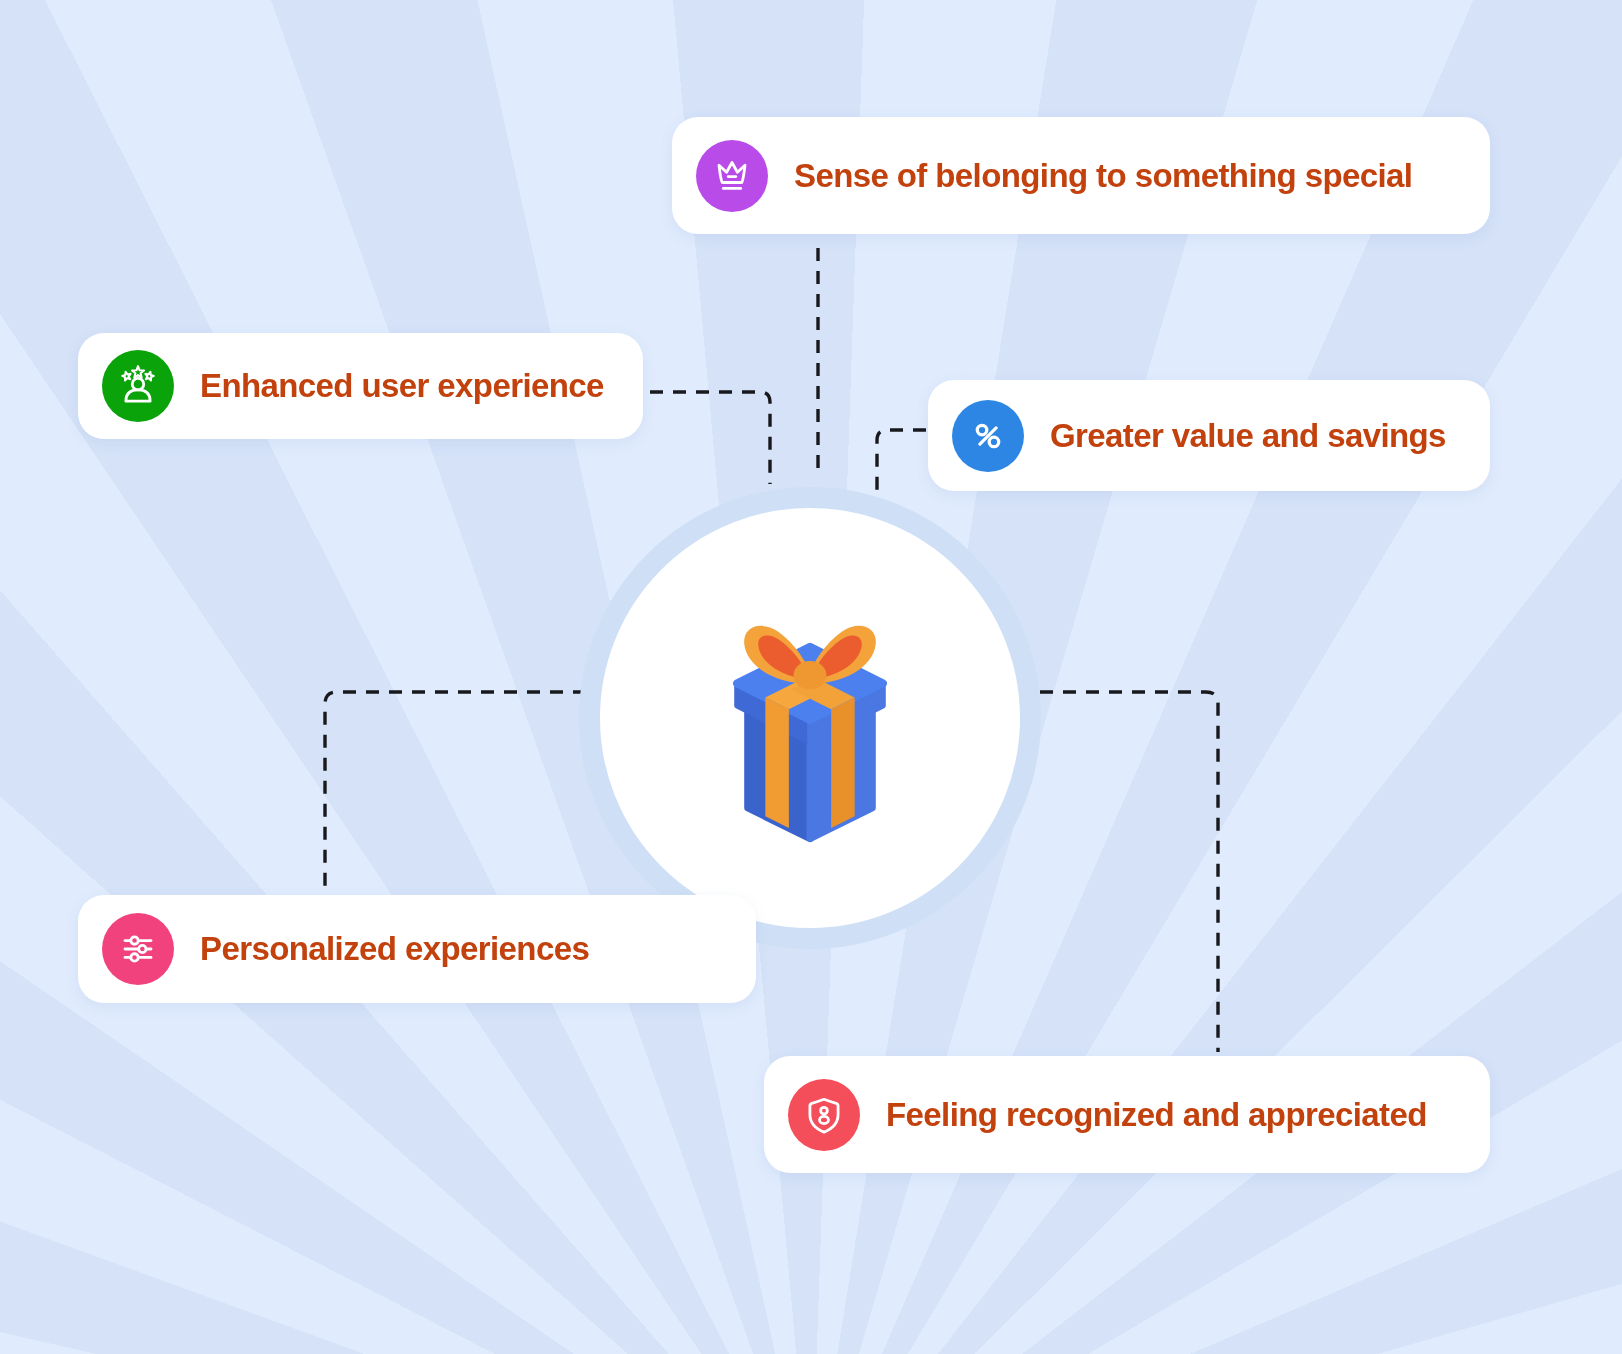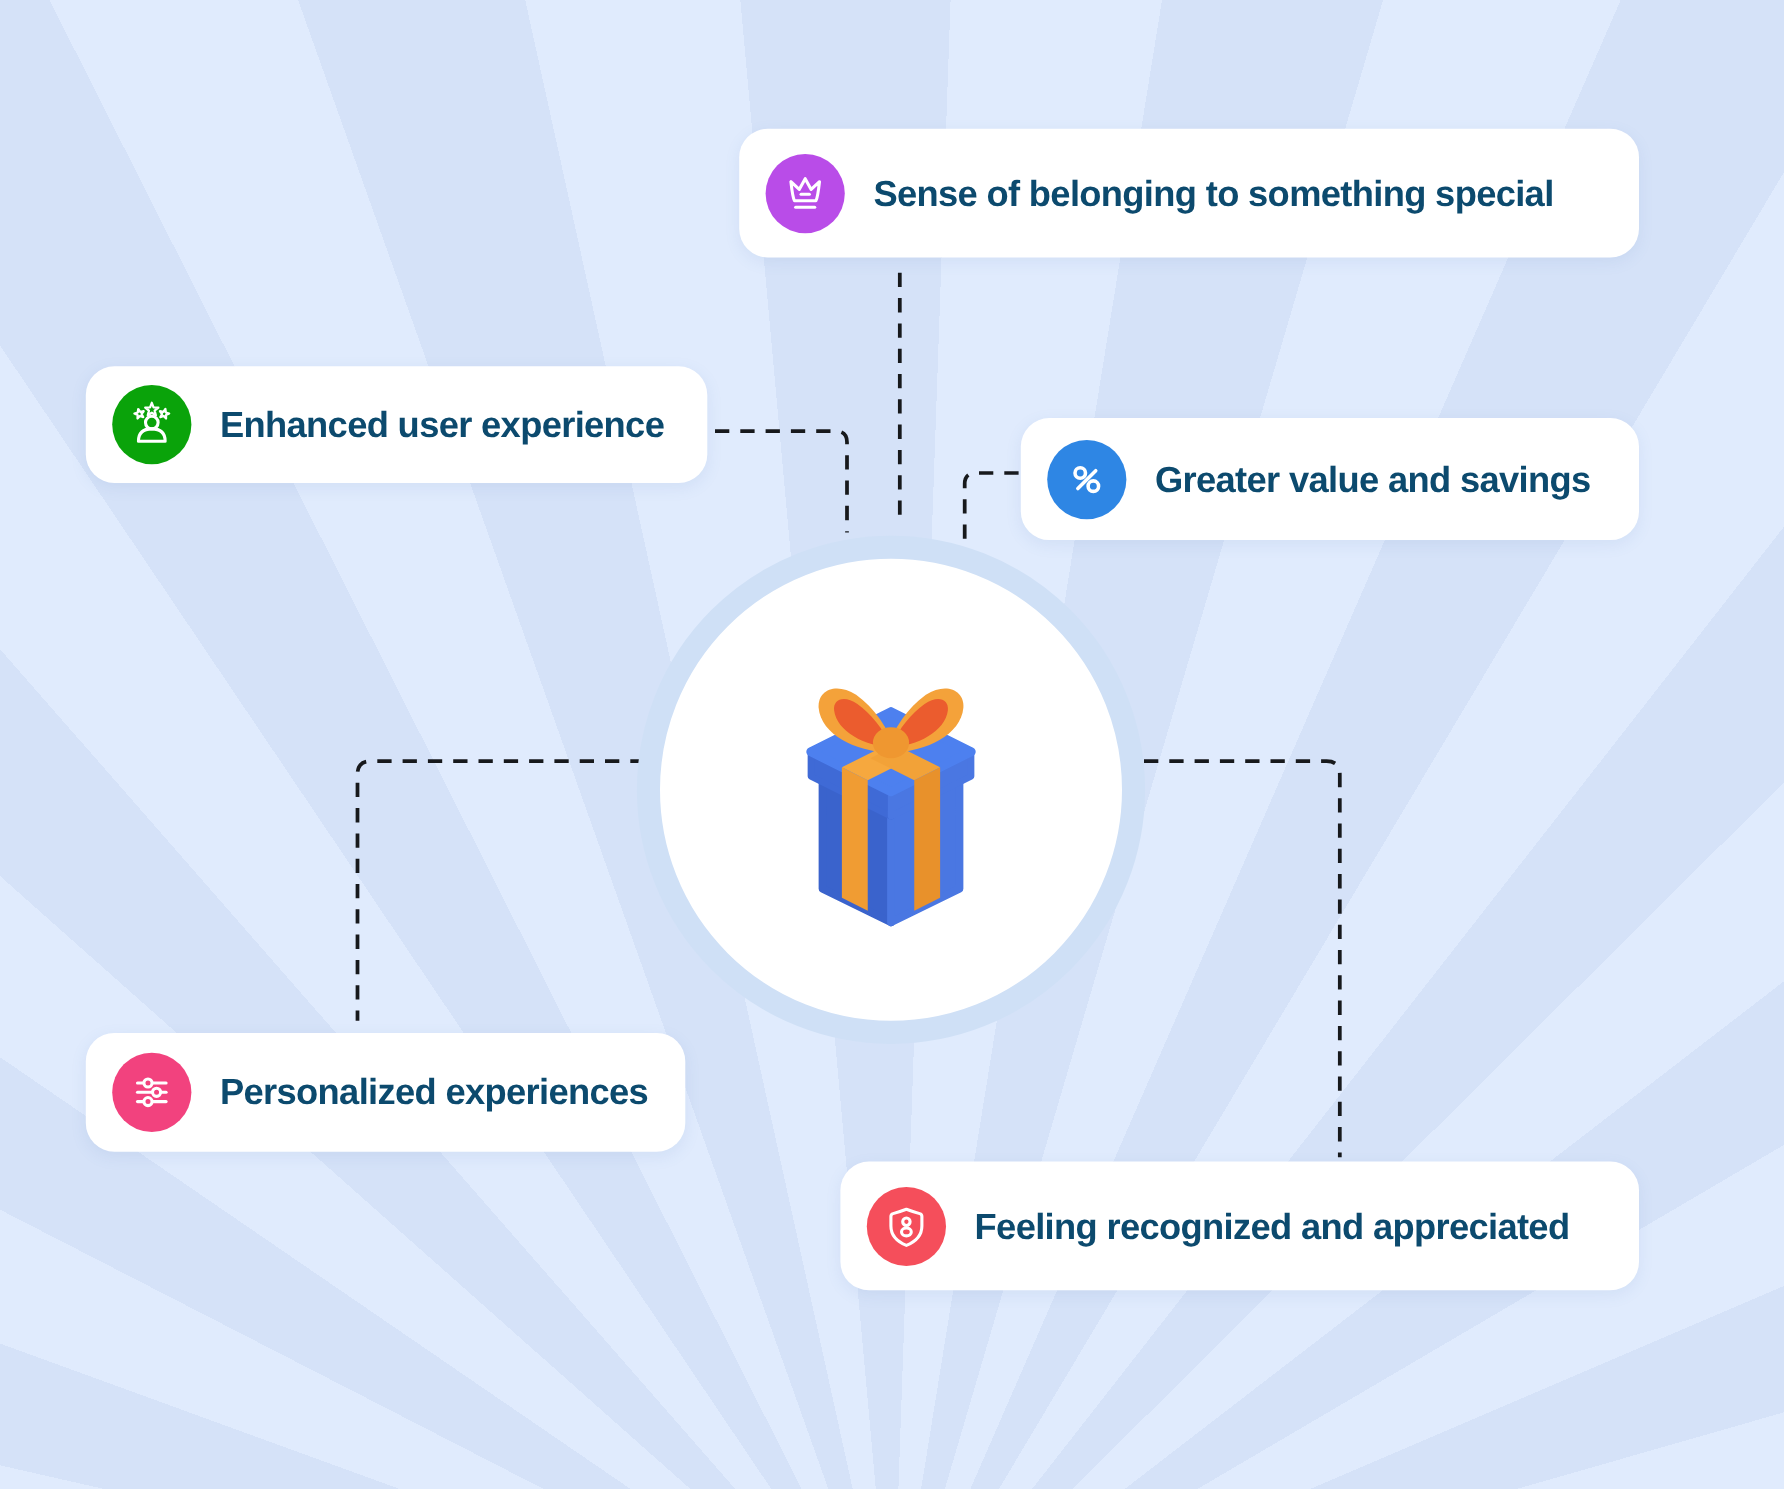--- a/index.html
+++ b/index.html
@@ -37,26 +37,26 @@
   }
   .card .icon-circle{
     width:72px;height:72px;border-radius:50%;
     flex:0 0 72px;
     display:flex;align-items:center;justify-content:center;
   }
   .card .icon-circle svg{width:52px;height:52px;}
   .card .label{
     margin-left:26px;
     font-size:33px;font-weight:600;letter-spacing:-0.6px;
-    color:#0c4a6e;white-space:nowrap;text-align:center;
+    color:#c2410c;white-space:nowrap;text-align:center;
   }
   .card-belonging   {left:672px; top:117px;  width:818px; height:117px;}
   .card-ux          {left:78px;  top:333px;  width:565px; height:106px;}
   .card-value       {left:928px; top:380px;  width:562px; height:111px;}
-  .card-personalized{left:78px;  top:939px;  width:545px; height:108px;}
+  .card-personalized{left:78px;  top:895px;  width:678px; height:108px;}
   .card-recognized  {left:764px; top:1056px; width:726px; height:117px;padding-left:24px;}
   .ic{fill:none;stroke:#ffffff;stroke-width:2.6;stroke-linecap:round;stroke-linejoin:round;}
   .ic-thick{stroke-width:3;}
   .ic-star{stroke-width:1.9;}
 </style>
 </head>
 <body>
 
 <div class="stage">
 

